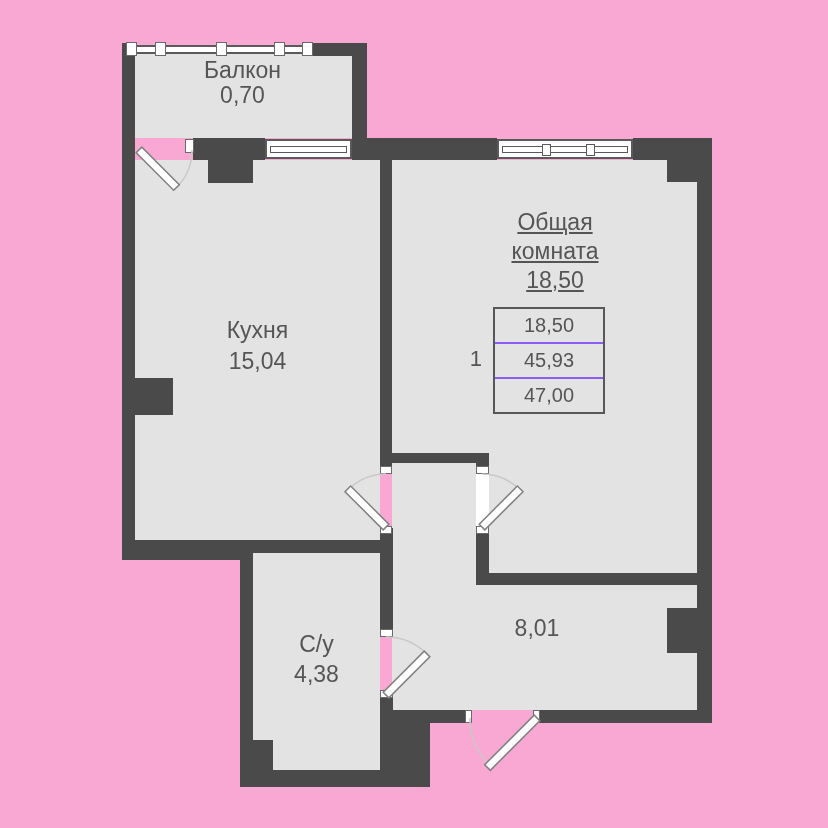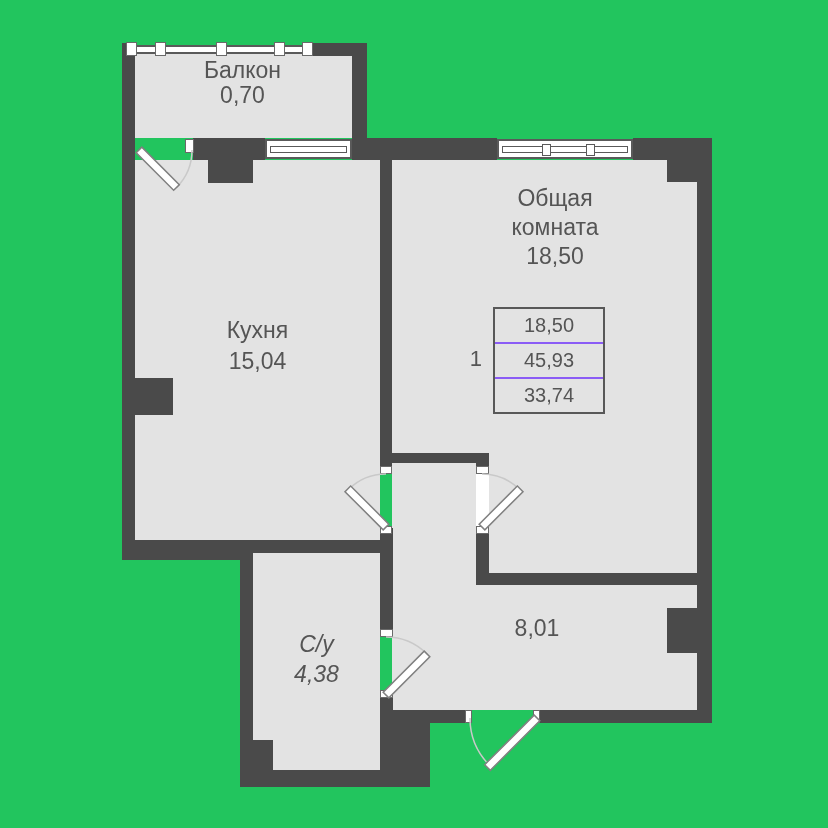--- a/index.html
+++ b/index.html
@@ -1,17 +1,17 @@
 <!DOCTYPE html>
 <html><head>
 <meta charset="utf-8">
 <style>
   html,body{margin:0;padding:0;background:#fff;}
   #plan{
-    position:relative;width:828px;height:828px;background:#22c55e;overflow:hidden;
+    position:relative;width:828px;height:828px;background:#f9a8d4;overflow:hidden;
     font-family:"Liberation Sans", sans-serif;color:#555555;
   }
   .f{position:absolute;background:#e3e3e3;}          
   .w{position:absolute;background:#4a4a4a;}          
   .gap{position:absolute;background:#ffffff;}        
   .post{position:absolute;background:#ffffff;border:1px solid #6a6a6a;box-sizing:border-box;}
   .win{position:absolute;background:#ffffff;border:2px solid #5a5a5a;box-sizing:border-box;}
   .win .glass{position:absolute;left:3px;right:3px;top:5px;height:7px;border:1px solid #5a5a5a;background:#fff;box-sizing:border-box;}
   .mull{position:absolute;top:3px;width:9px;height:12px;background:#fff;border:1px solid #5a5a5a;box-sizing:border-box;}
   .rail{position:absolute;background:#fff;border-top:2px solid #5a5a5a;border-bottom:2px solid #5a5a5a;box-sizing:border-box;}
@@ -115,35 +115,35 @@
   <div class="lbl" style="left:133px;top:58px;width:219px;line-height:25px;">
     <div>Балкон</div>
     <div>0,70</div>
   </div>
 
   <div class="lbl" style="left:135px;top:315px;width:245px;line-height:31px;">
     <div>Кухня</div>
     <div>15,04</div>
   </div>
 
-  <div class="lbl" style="left:405px;top:184px;width:300px;line-height:29px;">
+  <div class="lbl" style="left:405px;top:208px;width:300px;line-height:29px;text-decoration:underline;">
     <div>Общая</div>
     <div>комната</div>
     <div>18,50</div>
   </div>
 
-  <div class="lbl" style="left:253px;top:629px;width:127px;line-height:30px;font-style:italic;">
+  <div class="lbl" style="left:253px;top:629px;width:127px;line-height:30px;">
     <div>С/у</div>
     <div>4,38</div>
   </div>
 
   <div class="lbl" style="left:392px;top:613px;width:290px;line-height:30px;">
     <div>8,01</div>
   </div>
 
   <div id="unitnum">1</div>
   <div id="sumtable">
     <div class="row">18,50</div>
     <div class="row">45,93</div>
-    <div class="row">33,74</div>
+    <div class="row">47,00</div>
   </div>
 
 </div>
 
 </body></html>

